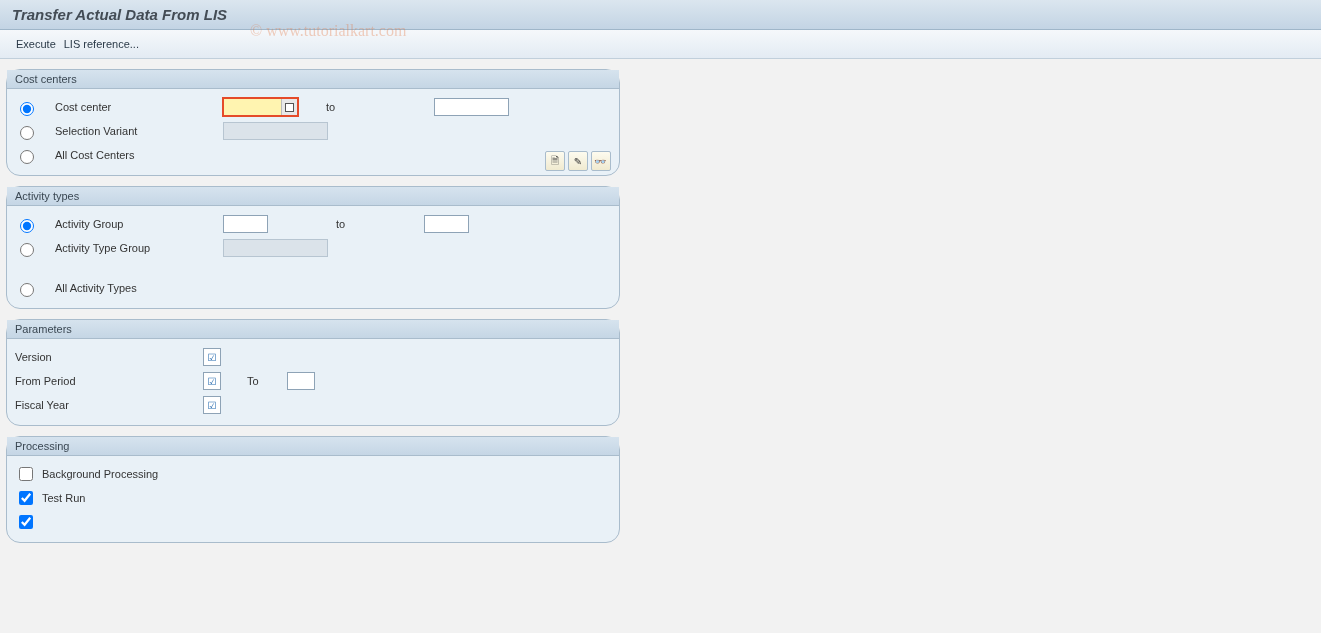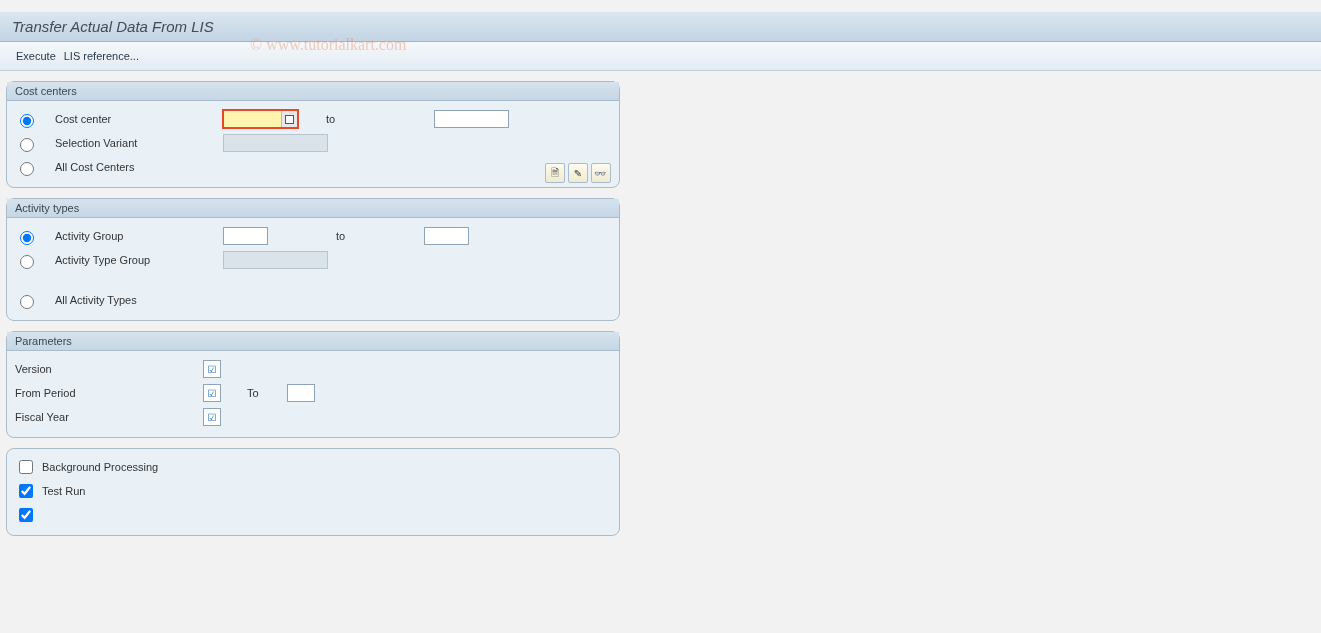--- a/index.html
+++ b/index.html
@@ -10,45 +10,44 @@
     font-size: 11px;
     background: #f2f2f2;
     color: #333;
     overflow: hidden;
   }
   .title-bar {
     background: linear-gradient(#dbe6ef, #c3d4e4);
     border-bottom: 1px solid #9fb6c9;
     padding: 6px 12px;
     font-size: 15px;
-    font-weight: normal;
+    font-weight: bold;
     font-style: italic;
     color: #434c55;
-    margin-top: 12px;
   }
   .toolbar {
     background: linear-gradient(#f5f8fb, #e3ebf3);
     border-bottom: 1px solid #c1cfdb;
     padding: 6px 12px;
     display: flex;
     gap: 0;
   }
   .toolbar-item {
     color: #2b3a48;
     cursor: pointer;
     padding: 2px 4px;
   }
   .content {
     padding: 10px 6px 0 6px;
   }
   .group {
     width: 614px;
     margin-bottom: 10px;
     border: 1px solid #a9bccc;
-    border-radius: 8px;
+    border-radius: 14px;
     background: #e9f1f7;
   }
   .group-title {
     background: linear-gradient(#d6e3ee, #c5d6e5);
     border-bottom: 1px solid #a9bccc;
     padding: 3px 8px;
     font-size: 11px;
     color: #3a4752;
   }
   .group-body {
@@ -144,21 +143,21 @@
     font-size: 10px;
     color: #2a6db0;
   }
   label.ck {
     display: flex;
     align-items: center;
     gap: 6px;
   }
   .watermark {
     position: absolute;
-    top: 36px; left: 250px;
+    top: 22px; left: 250px;
     color: rgba(225, 120, 70, 0.35);
     font-size: 16px;
     font-family: Georgia, serif;
     pointer-events: none;
     text-align: right;
   }
 </style>
 </head>
 <body>
 
@@ -241,20 +240,21 @@
       </div>
       <div class="row">
         <span class="label" style="width:170px;">Fiscal Year</span>
         <span class="req-check">☑</span>
       </div>
     </div>
   </div>
 
 
   <div class="group">
+    <div class="group-title">Processing</div>
     <div class="group-body">
       <div class="row">
         <label class="ck">
           <input type="checkbox" class="checkbox" style="">
           <span>Background Processing</span>
         </label>
       </div>
       <div class="row">
         <label class="ck">
           <input type="checkbox" class="checkbox" checked="" style="">

